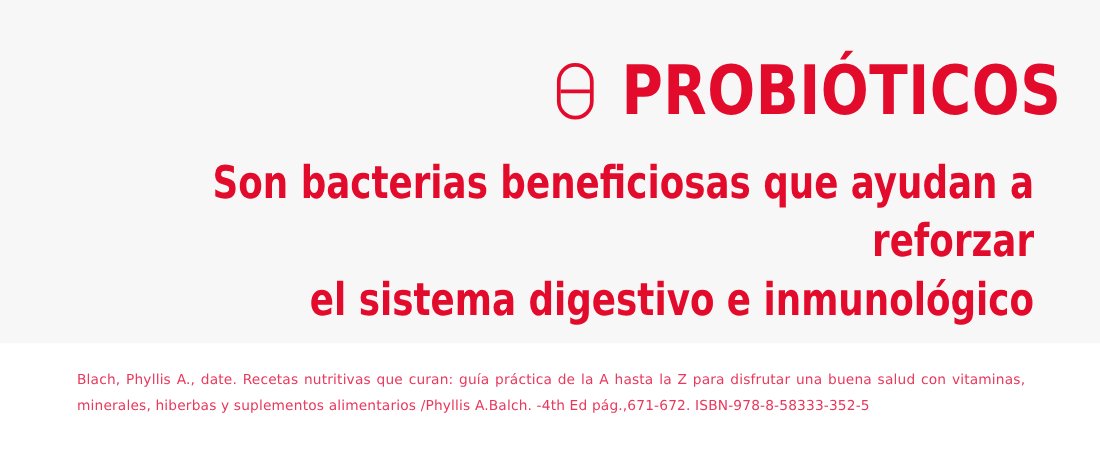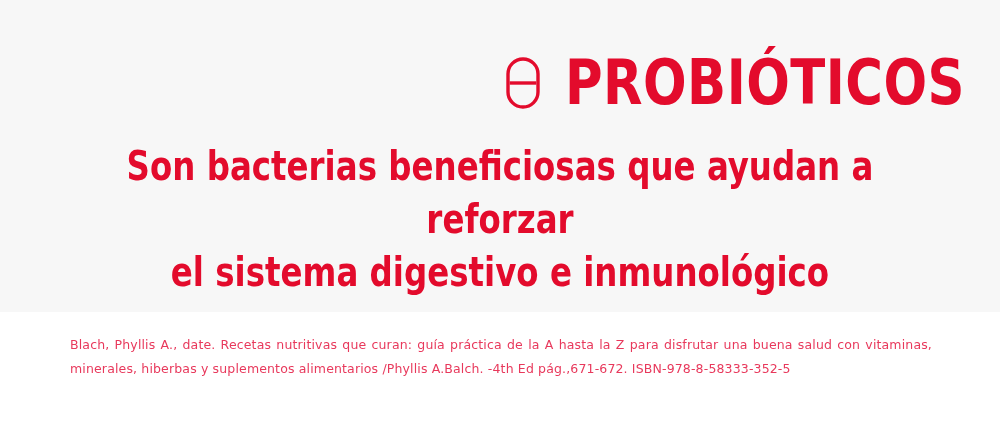--- a/index.html
+++ b/index.html
@@ -56,21 +56,21 @@
     transform: scaleX(0.92);
     transform-origin: left center;
     white-space: nowrap;
   }
   
   .subtitle {
     position: absolute;
     left: 0;
     top: 140px;
     width: 1000px;
-    text-align: center;
+    text-align: right;
     color: #e30b2c;
     font-family: "Liberation Sans Narrow", "DejaVu Sans Condensed", "Liberation Sans", sans-serif;
     font-weight: bold;
     font-size: 41px;
     line-height: 53px;
   }
   .subtitle .sub-line {
     display: block;
     transform: scaleX(0.88);
   }

